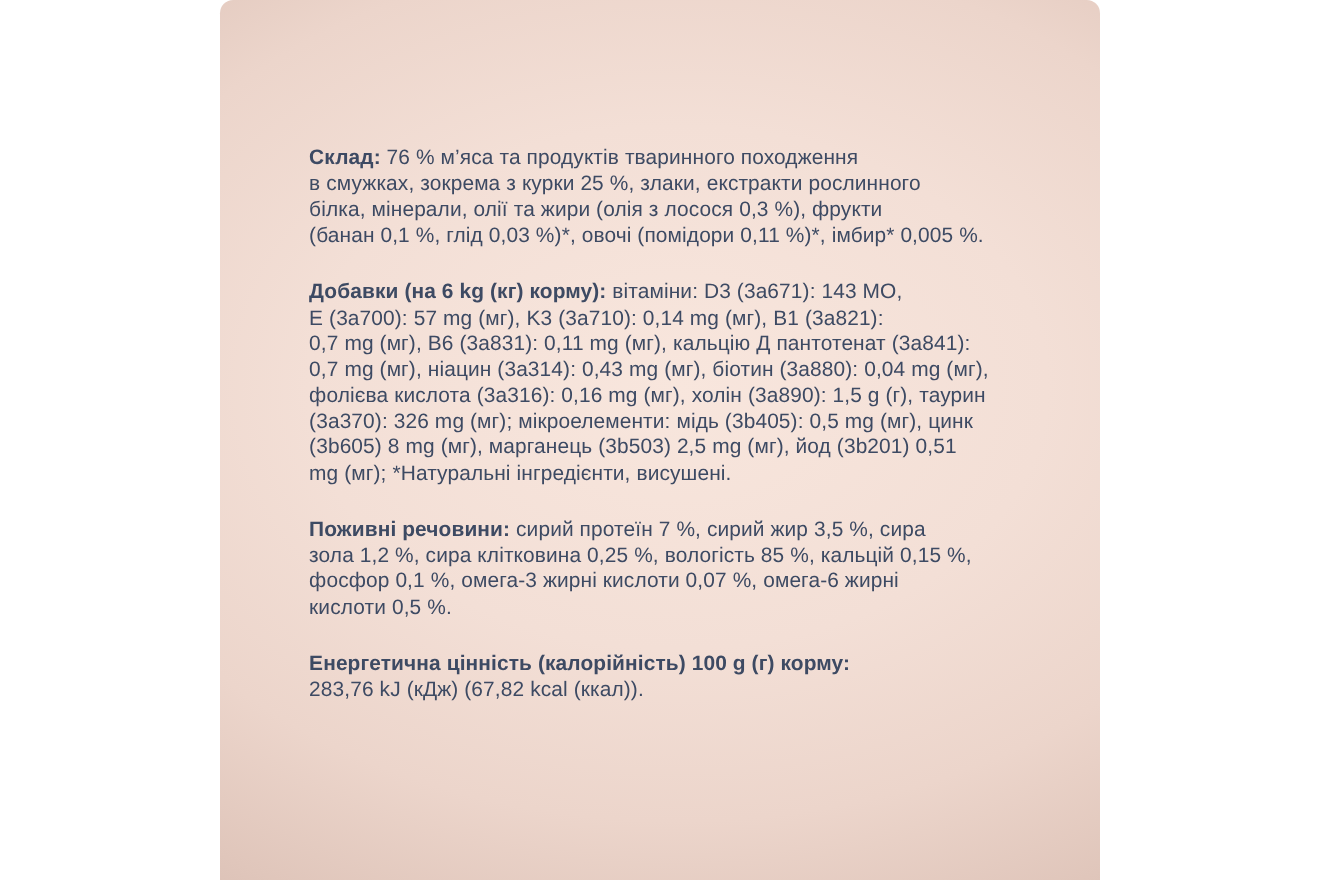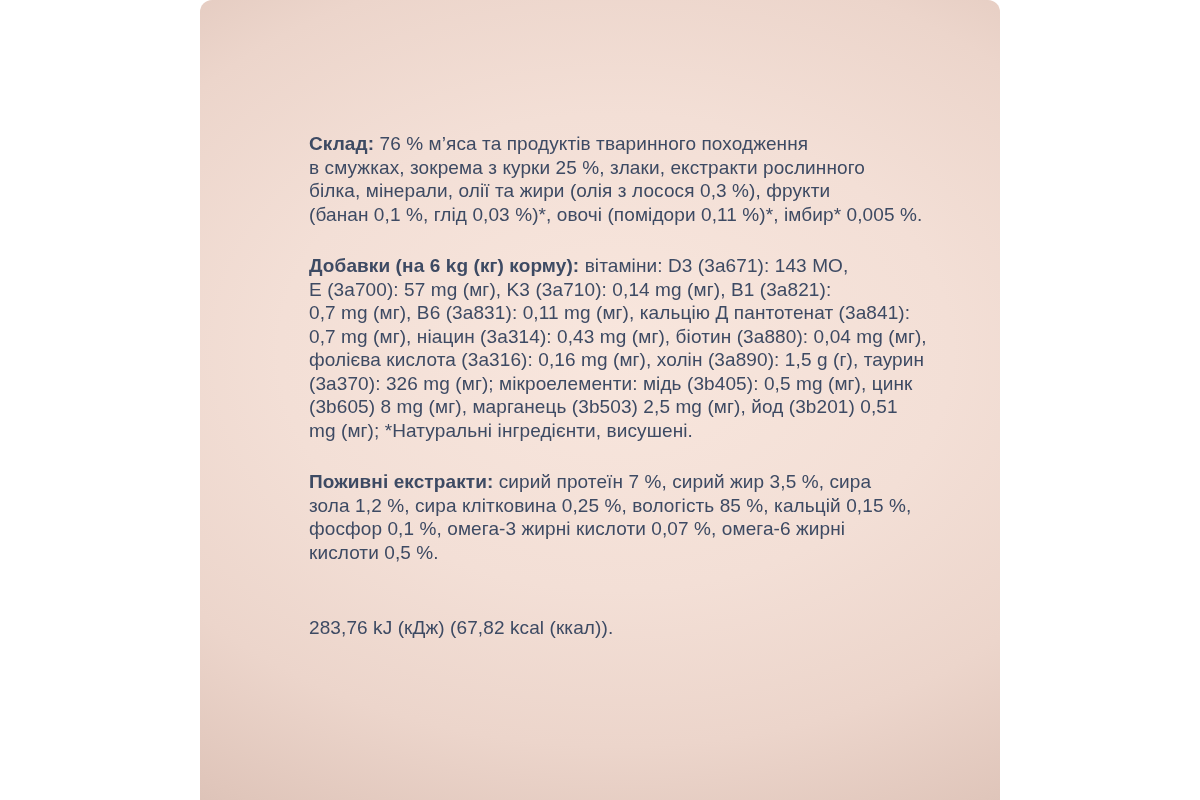--- a/index.html
+++ b/index.html
@@ -20,21 +20,21 @@
       radial-gradient(120% 85% at 52% 44%,
         #f8e6dd 0%,
         #f3dfd6 35%,
         #ecd5cb 58%,
         #e0c6bb 76%,
         #d4b9af 90%,
         #ccb0a6 100%);
   }
   .content {
     position: absolute;
-    left: 109px;
+    left: 81px;
     top: 132px;
     width: 700px;
     font-family: "Liberation Sans", "DejaVu Sans", sans-serif;
     font-size: 19px;
     line-height: 23.5px;
     color: #3d4a63;
     letter-spacing: 0.1px;
   }
   .content p {
     margin: 0 0 28px 0;
@@ -59,22 +59,22 @@
 
     <p><strong>Добавки (на 6 kg (кг) корму):</strong><span class="body"> вітаміни: D3 (3а671): 143 МО,
 E (3а700): 57 mg (мг), K3 (3а710): 0,14 mg (мг), B1 (3а821):
 0,7 mg (мг), B6 (3а831): 0,11 mg (мг), кальцію Д пантотенат (3а841):
 0,7 mg (мг), ніацин (3а314): 0,43 mg (мг), біотин (3а880): 0,04 mg (мг),
 фолієва кислота (3а316): 0,16 mg (мг), холін (3а890): 1,5 g (г), таурин
 (3а370): 326 mg (мг); мікроелементи: мідь (3b405): 0,5 mg (мг), цинк
 (3b605) 8 mg (мг), марганець (3b503) 2,5 mg (мг), йод (3b201) 0,51
 mg (мг); *Натуральні інгредієнти, висушені.</span></p>
 
-    <p><strong>Поживні екстракти:</strong><span class="body"> сирий протеїн 7 %, сирий жир 3,5 %, сира
+    <p><strong>Поживні речовини:</strong><span class="body"> сирий протеїн 7 %, сирий жир 3,5 %, сира
 зола 1,2 %, сира клітковина 0,25 %, вологість 85 %, кальцій 0,15 %,
 фосфор 0,1 %, омега-3 жирні кислоти 0,07 %, омега-6 жирні
 кислоти 0,5 %.</span></p>
 
-    <p><span class="body">
+    <p><strong>Енергетична цінність (калорійність) 100 g (г) корму:</strong><span class="body">
 283,76 kJ (кДж) (67,82 kcal (ккал)).</span></p>
 
   </div>
 </div>
 
 </body></html>

